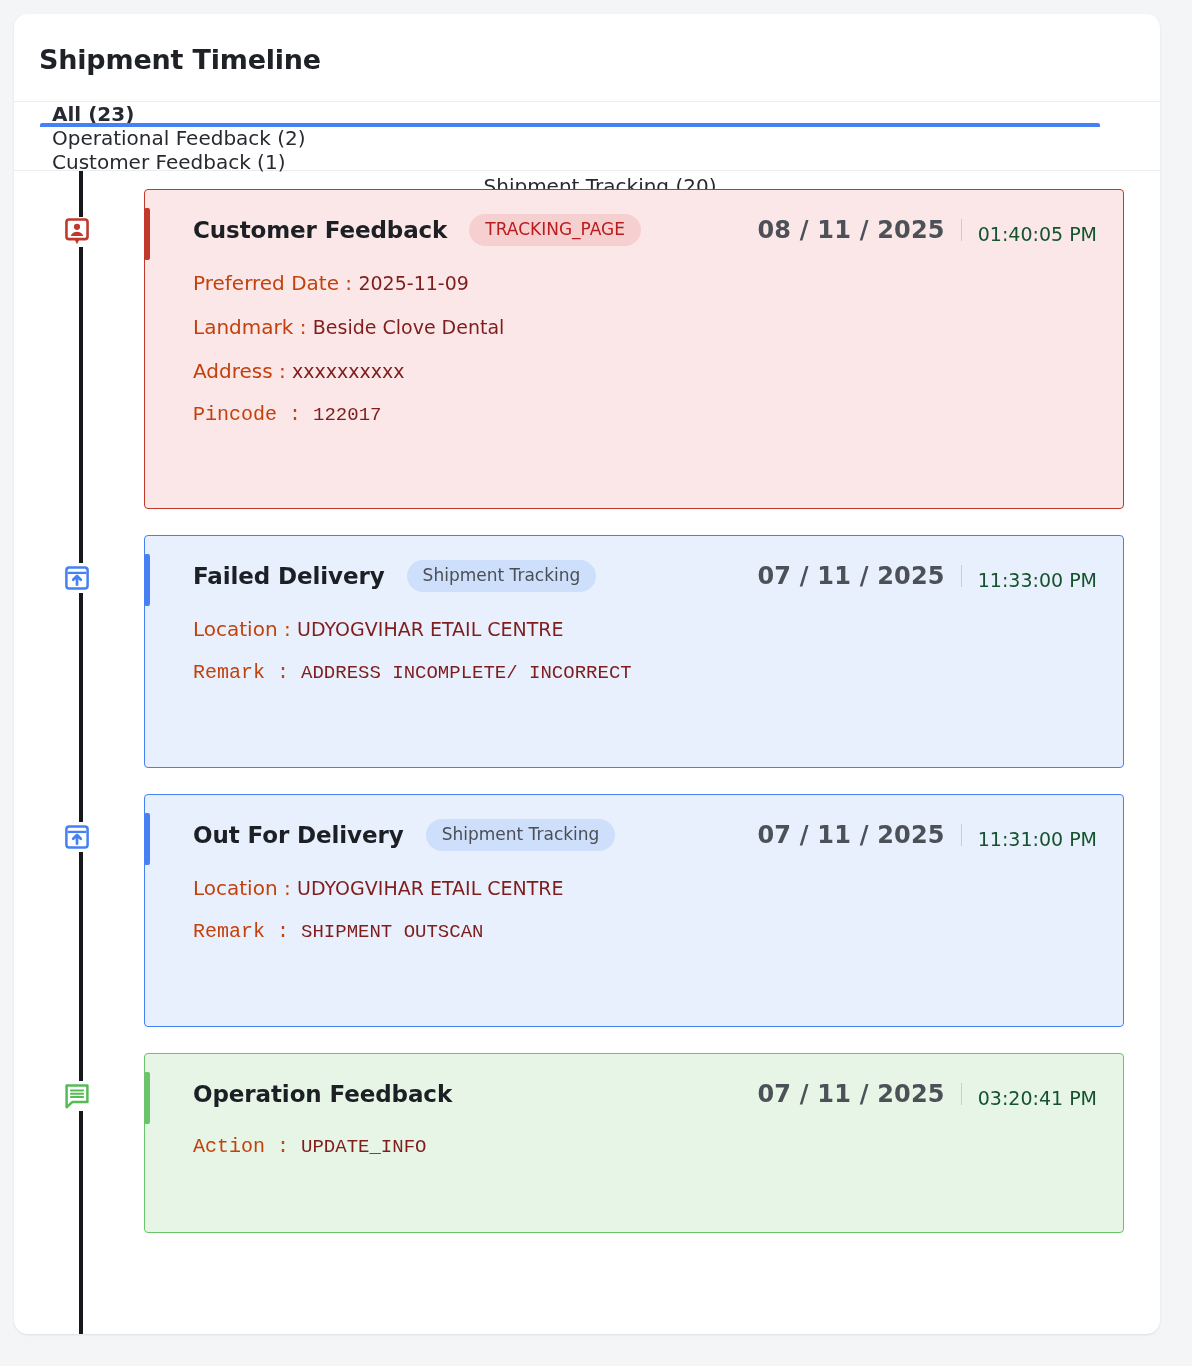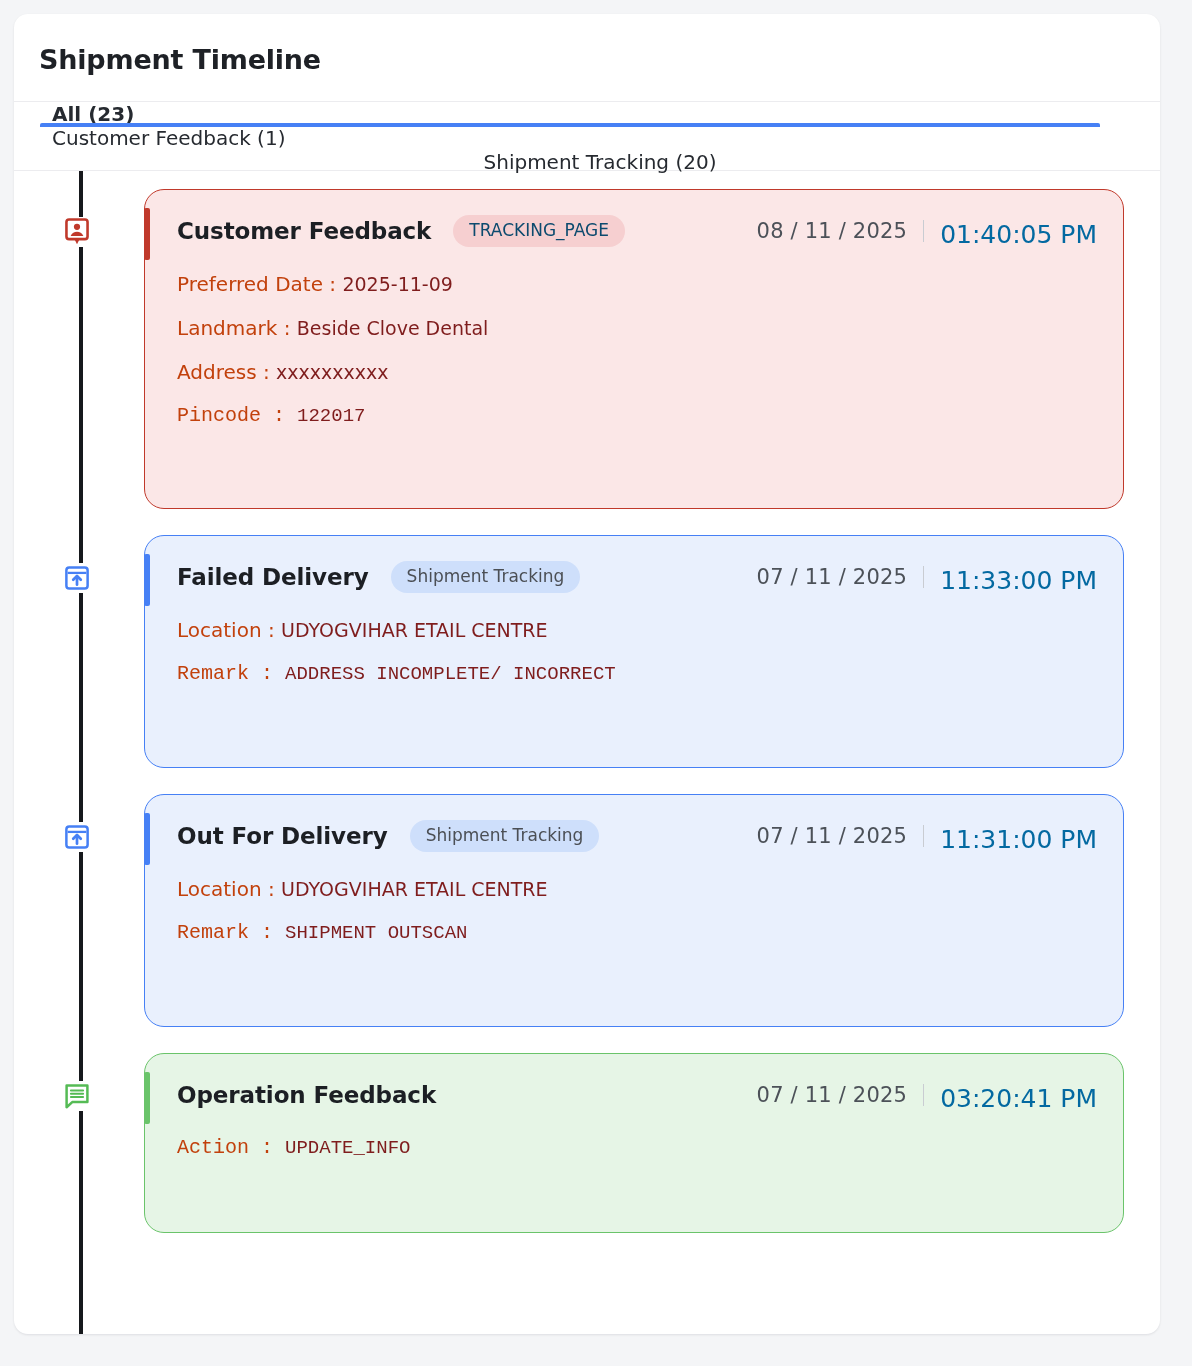--- a/index.html
+++ b/index.html
@@ -115,22 +115,22 @@
     display: flex;
     align-items: center;
     justify-content: center;
   }
   .marker-icon svg { display: block; }
 
   
   .card {
     position: relative;
     flex: 1 1 auto;
-    border-radius: 20px;
-    padding: 22px 26px 26px 32px;
+    border-radius: 4px;
+    padding: 22px 26px 26px 48px;
     min-height: 120px;
   }
   .card::before {
     content: "";
     position: absolute;
     left: -1px;
     top: 18px;
     width: 6px;
     height: 52px;
     border-radius: 2px;
@@ -171,43 +171,43 @@
     color: #1c1f24;
     letter-spacing: -0.1px;
   }
   .chip {
     font-size: 17px;
     padding: 7px 16px 8px 16px;
     border-radius: 20px;
     white-space: nowrap;
     line-height: 1;
   }
-  .chip.red-chip { background: #f6cfd0; color: #0c4a6e; }
+  .chip.red-chip { background: #f6cfd0; color: #b91c1c; }
   .chip.blue-chip { background: #cedffb; color: #4b4f55; }
 
   .stamp {
     display: flex;
     align-items: center;
     gap: 16px;
     white-space: nowrap;
   }
   .stamp-date {
-    font-size: 21px;
-    font-weight: 400;
+    font-size: 24px;
+    font-weight: 700;
     color: #4c5158;
     letter-spacing: 0.2px;
   }
   .stamp-sep {
     width: 1px;
     height: 22px;
     background: #c9ccd2;
   }
   .stamp-time {
-    font-size: 25px;
-    color: #0369a1;
+    font-size: 19px;
+    color: #14532d;
     margin-top: 8px;
   }
 
   .card-body { margin-top: 24px; }
   .kv {
     font-size: 20px;
     line-height: 1.1;
     margin-bottom: 22px;
     color: #2d3138;
   }
@@ -226,20 +226,23 @@
 <div class="page">
   <div class="panel">
 
     <div class="panel-header">
       <div class="panel-title">Shipment Timeline</div>
     </div>
 
     <div class="tabs" id="tabs-container">
         <div class="tab active">
           <span>All (23)</span>
+        </div>
+        <div class="tab">
+          <span>Operational Feedback (2)</span>
         </div>
         <div class="tab">
           <span>Customer Feedback (1)</span>
         </div>
         <div class="tab">
           <span>Shipment Tracking (20)</span>
         </div>
       </div>
 
     <div class="timeline">

